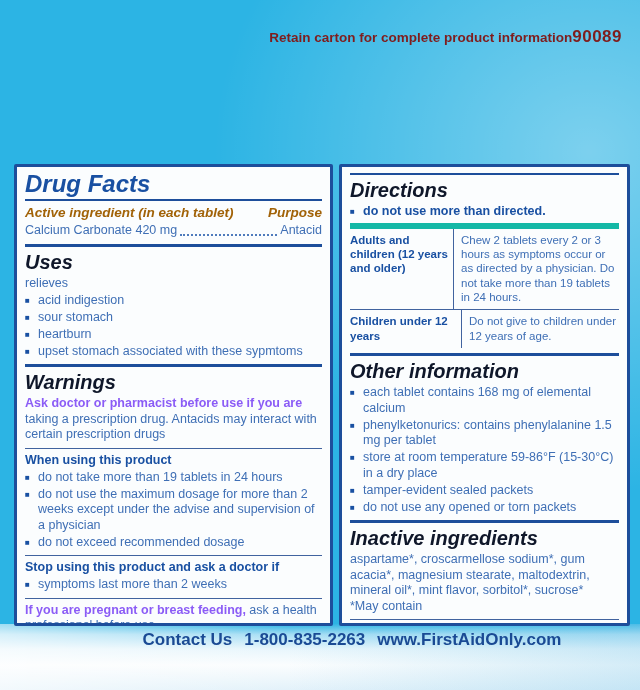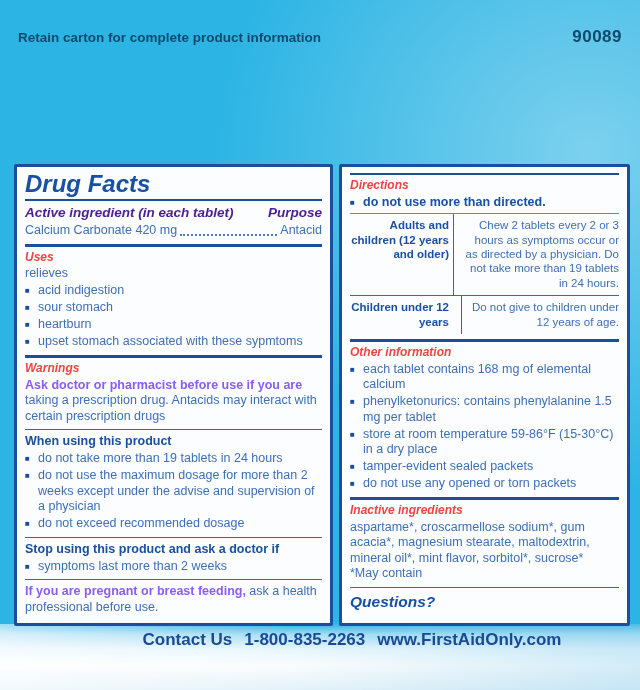--- a/index.html
+++ b/index.html
@@ -20,23 +20,23 @@
   }
   .bottom-fade {
     position: absolute; left: 0; top: 624px; width: 640px; height: 66px;
     background:
       linear-gradient(90deg, rgba(255,255,255,0.55), rgba(255,255,255,0) 45%, rgba(140,205,235,0.35) 100%),
       linear-gradient(180deg, #2cb4e4 0%, #a6def4 16%, #e8f6fc 38%, #fbfdfe 62%, #e3f2fa 100%);
   }
 
   .top-bar {
     position: absolute; top: 0; left: 0; right: 0; height: 60px;
-    display: flex; justify-content: space-between; align-items: center;
+    display: flex; justify-content: flex-end; align-items: center;
     padding: 14px 18px 0 18px;
-    color: #0c4a6e; font-weight: bold;
+    color: #7f1d1d; font-weight: bold;
   }
   .top-bar .notice { font-size: 13.5px; }
   .top-bar .number { font-size: 17px; letter-spacing: 0.5px; }
 
   .panels {
     position: absolute; top: 164px; left: 14px;
     display: flex; gap: 6px; z-index: 2;
   }
   .panel {
     background: #fbfdfe;
@@ -59,41 +59,41 @@
   .df-title-cont { font-size: 14.5px; color: #1950a2; margin: 2px 0 3px 0; line-height: 1.2; }
   .df-title-cont .t { font-weight: bold; font-style: italic; }
   .df-title-cont .c { font-weight: normal; }
 
   .rule-med   { border: none; border-top: 2px solid #1d4e9b; margin: 2px 0 4px 0; }
   .rule-thick { border: none; border-top: 3px solid #1d4e9b; margin: 5px 0 4px 0; }
   .rule-thin  { border: none; border-top: 1px solid #41639f; margin: 5px 0 4px 0; }
 
   .row-split {
     display: flex; justify-content: space-between;
-    font-weight: bold; font-style: italic; color: #4c1d95; font-size: 13.5px;
+    font-weight: bold; font-style: italic; color: #a16207; font-size: 13.5px;
   }
   .leader-row { display: flex; align-items: flex-end; margin-top: 1px; }
   .leader { flex: 1; border-bottom: 2px dotted #4f7bbc; margin: 0 3px 3px 3px; }
 
   .h-section {
-    font-size: 12px; font-weight: bold; font-style: italic;
-    color: #ef4444; margin: 3px 0 2px 0; line-height: 1.15;
+    font-size: 20px; font-weight: bold; font-style: italic;
+    color: #0f172a; margin: 3px 0 2px 0; line-height: 1.15;
   }
   .h-sub { font-weight: bold; color: #1950a2; margin: 2px 0 1px 0; }
   .bold-lead { font-weight: bold; color: #8b5cf6; }
 
   ul.bullets { list-style: none; margin: 1px 0; padding: 0; }
   ul.bullets li { position: relative; padding-left: 13px; margin: 1.5px 0; }
   ul.bullets li::before {
     content: "\25A0"; position: absolute; left: 0; top: 0;
     font-size: 8px; color: #1950a2; line-height: 15px;
   }
   ul.bullets li.b-bold { font-weight: bold; color: #1950a2; }
 
-  .dir-table { border-top: 1px solid #14b8a6; margin-top: 3px; font-size: 11.5px; line-height: 1.25; text-align: right; }
+  .dir-table { border-top: 6px solid #14b8a6; margin-top: 3px; font-size: 11.5px; line-height: 1.25; }
   .dir-row { display: flex; border-bottom: 1px solid #41639f; }
   .dir-row:last-child { border-bottom: none; gap: 8px; }
   .dir-cell-who {
     width: 103px; flex: none; font-weight: bold; color: #1950a2;
     padding: 4px 4px 5px 0;
   }
   .dir-cell-what { flex: 1; border-left: 1px solid #41639f; padding: 4px 0 5px 7px; }
 
   .questions-row { display: flex; align-items: baseline; gap: 7px; }
   .questions-row .q { font-size: 15.5px; font-weight: bold; font-style: italic; color: #1950a2; }

